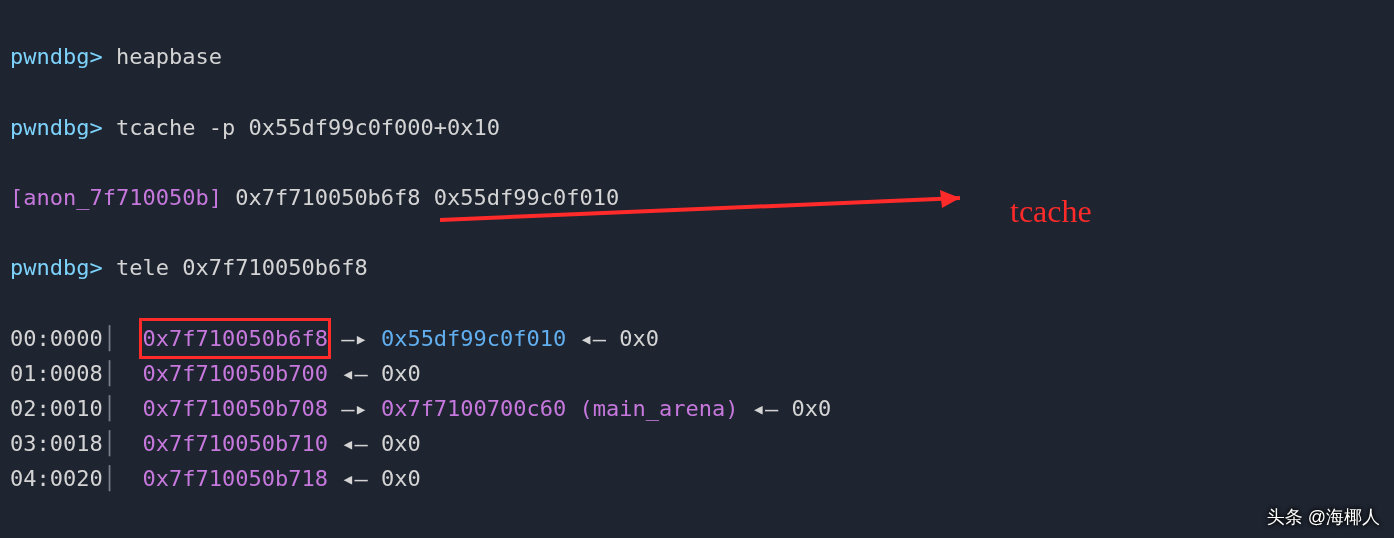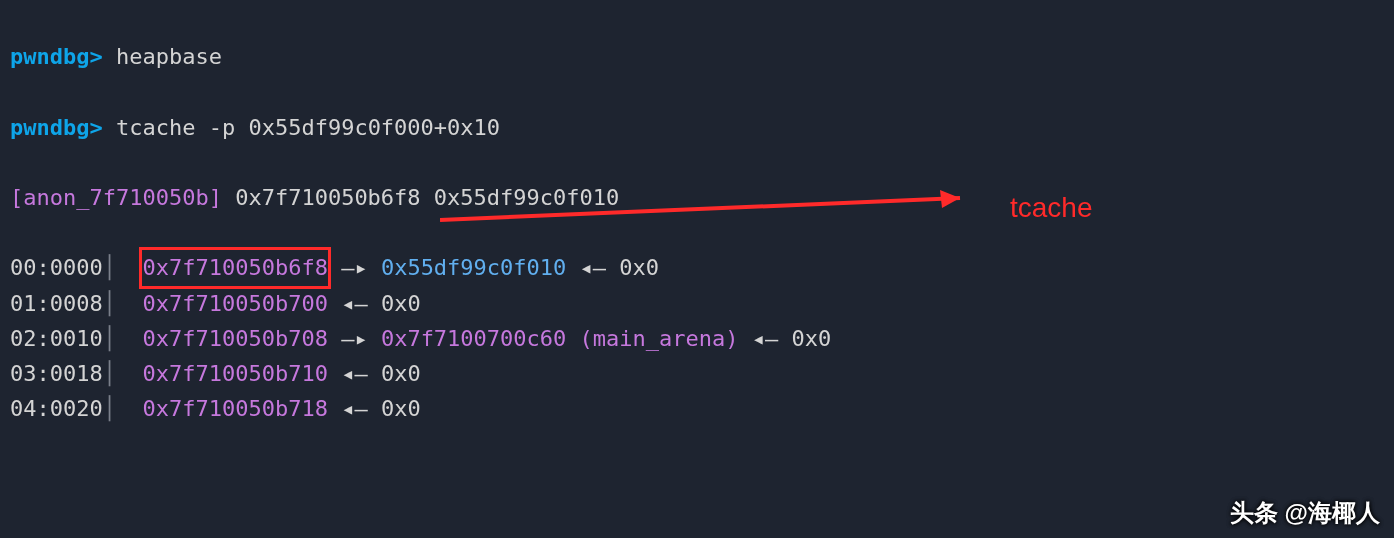--- a/index.html
+++ b/index.html
@@ -12,21 +12,21 @@
     width: 1394px;
     height: 538px;
     overflow: hidden;
     position: relative;
     line-height: 1.6;
   }
   .terminal {
     padding: 4px 10px;
     white-space: pre;
   }
-  .prompt { color: #0ea5e9; font-weight: bold; }
+  .prompt { color: #7dd3fc; }
   .cyan { color: #56b6c2; }
   .white { color: #d4d4d4; }
   .magenta { color: #c678dd; }
   .blue { color: #61afef; }
   .sep { color: #7a7f8a; }
   .line { display: block; }
   .highlight-box {
     border: 3px solid #ff2a2a;
     display: inline-block;
     padding: 0 0px;
@@ -38,41 +38,42 @@
     left: 440px;
     width: 550px;
     height: 40px;
     pointer-events: none;
   }
   .annotation {
     position: absolute;
     top: 186px;
     left: 1010px;
     color: #ff2a2a;
-    font-family: Liberation Sans, sans-serif;
-    font-size: 28px;
+    font-family: Liberation Serif, serif;
+    font-size: 32px;
   }
   .watermark {
     position: absolute;
     bottom: 6px;
     right: 14px;
     color: #ffffff;
     font-family: Arial, "Microsoft YaHei", sans-serif;
-    font-size: 24px;
-    font-weight: bold;
+    font-size: 18px;
+    font-weight: normal;
     text-shadow: 0 0 4px #000, 0 0 4px #000;
   }
 </style>
 </head>
 <body>
 
 <div class="terminal">
 <span class="line"><span class="prompt">pwndbg&gt;</span><span class="white"> </span><span class="white">heapbase</span></span>
 <span class="line"><span class="prompt">pwndbg&gt;</span><span class="white"> </span><span class="white">tcache -p 0x55df99c0f000+0x10</span></span>
 <span class="line"><span class="magenta">[anon_7f710050b]</span><span> </span><span class="white">0x7f710050b6f8</span><span> </span><span class="white">0x55df99c0f010</span></span>
+<span class="line"><span class="prompt">pwndbg&gt;</span><span class="white"> </span><span class="white">tele 0x7f710050b6f8</span></span>
 <div id="tele-rows"><span class="line"><span class="white">00:0000</span><span class="sep">│  </span><span class="highlight-box"><span class="magenta">0x7f710050b6f8</span></span><span class="white"> —▸ </span><span class="blue">0x55df99c0f010</span><span class="white"> ◂— </span><span class="white">0x0</span></span><span class="line"><span class="white">01:0008</span><span class="sep">│  </span><span class="magenta">0x7f710050b700</span><span class="white"> ◂— </span><span class="white">0x0</span></span><span class="line"><span class="white">02:0010</span><span class="sep">│  </span><span class="magenta">0x7f710050b708</span><span class="white"> —▸ </span><span class="magenta">0x7f7100700c60</span><span class="magenta"> (main_arena)</span><span class="white"> ◂— </span><span class="white">0x0</span></span><span class="line"><span class="white">03:0018</span><span class="sep">│  </span><span class="magenta">0x7f710050b710</span><span class="white"> ◂— </span><span class="white">0x0</span></span><span class="line"><span class="white">04:0020</span><span class="sep">│  </span><span class="magenta">0x7f710050b718</span><span class="white"> ◂— </span><span class="white">0x0</span></span></div>
 
 </div>
 
 <svg class="arrow-container" viewBox="0 0 550 40">
   <line x1="0" y1="30" x2="520" y2="8" stroke="#ff2a2a" stroke-width="4"></line>
   <polygon points="520,8 500,0 502,18" fill="#ff2a2a"></polygon>
 </svg>
 
 <div class="annotation">tcache</div>

